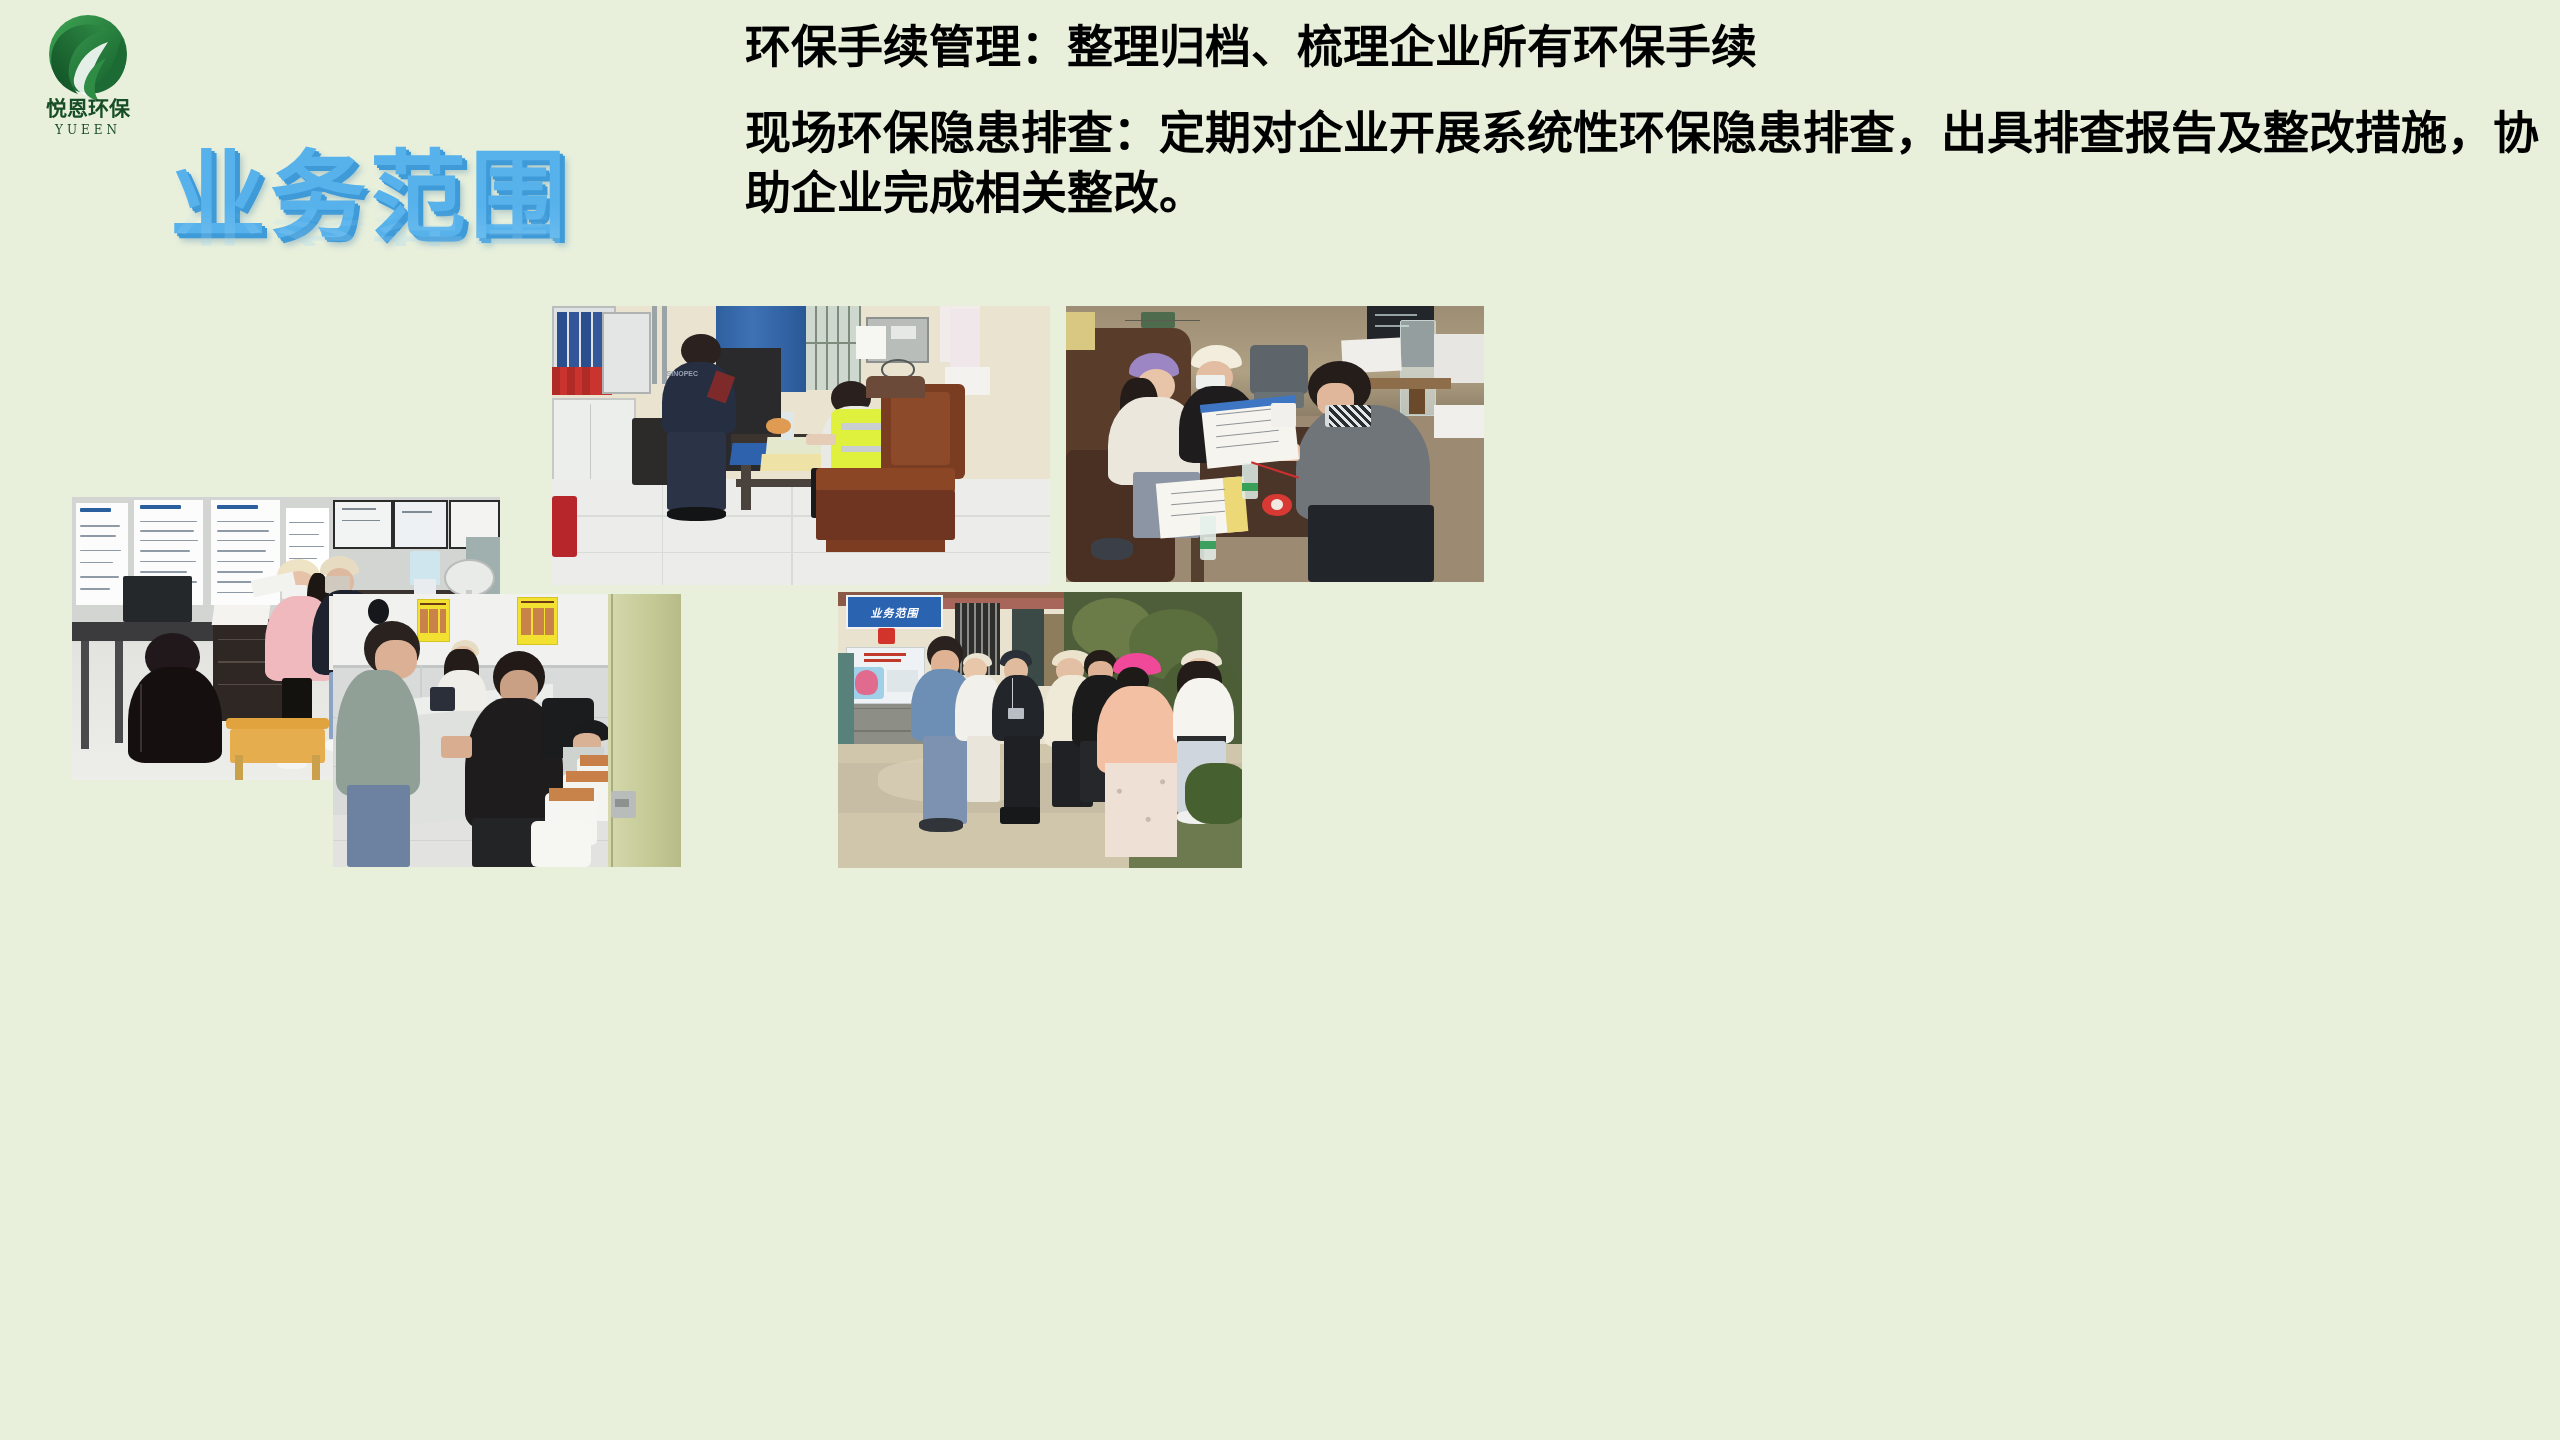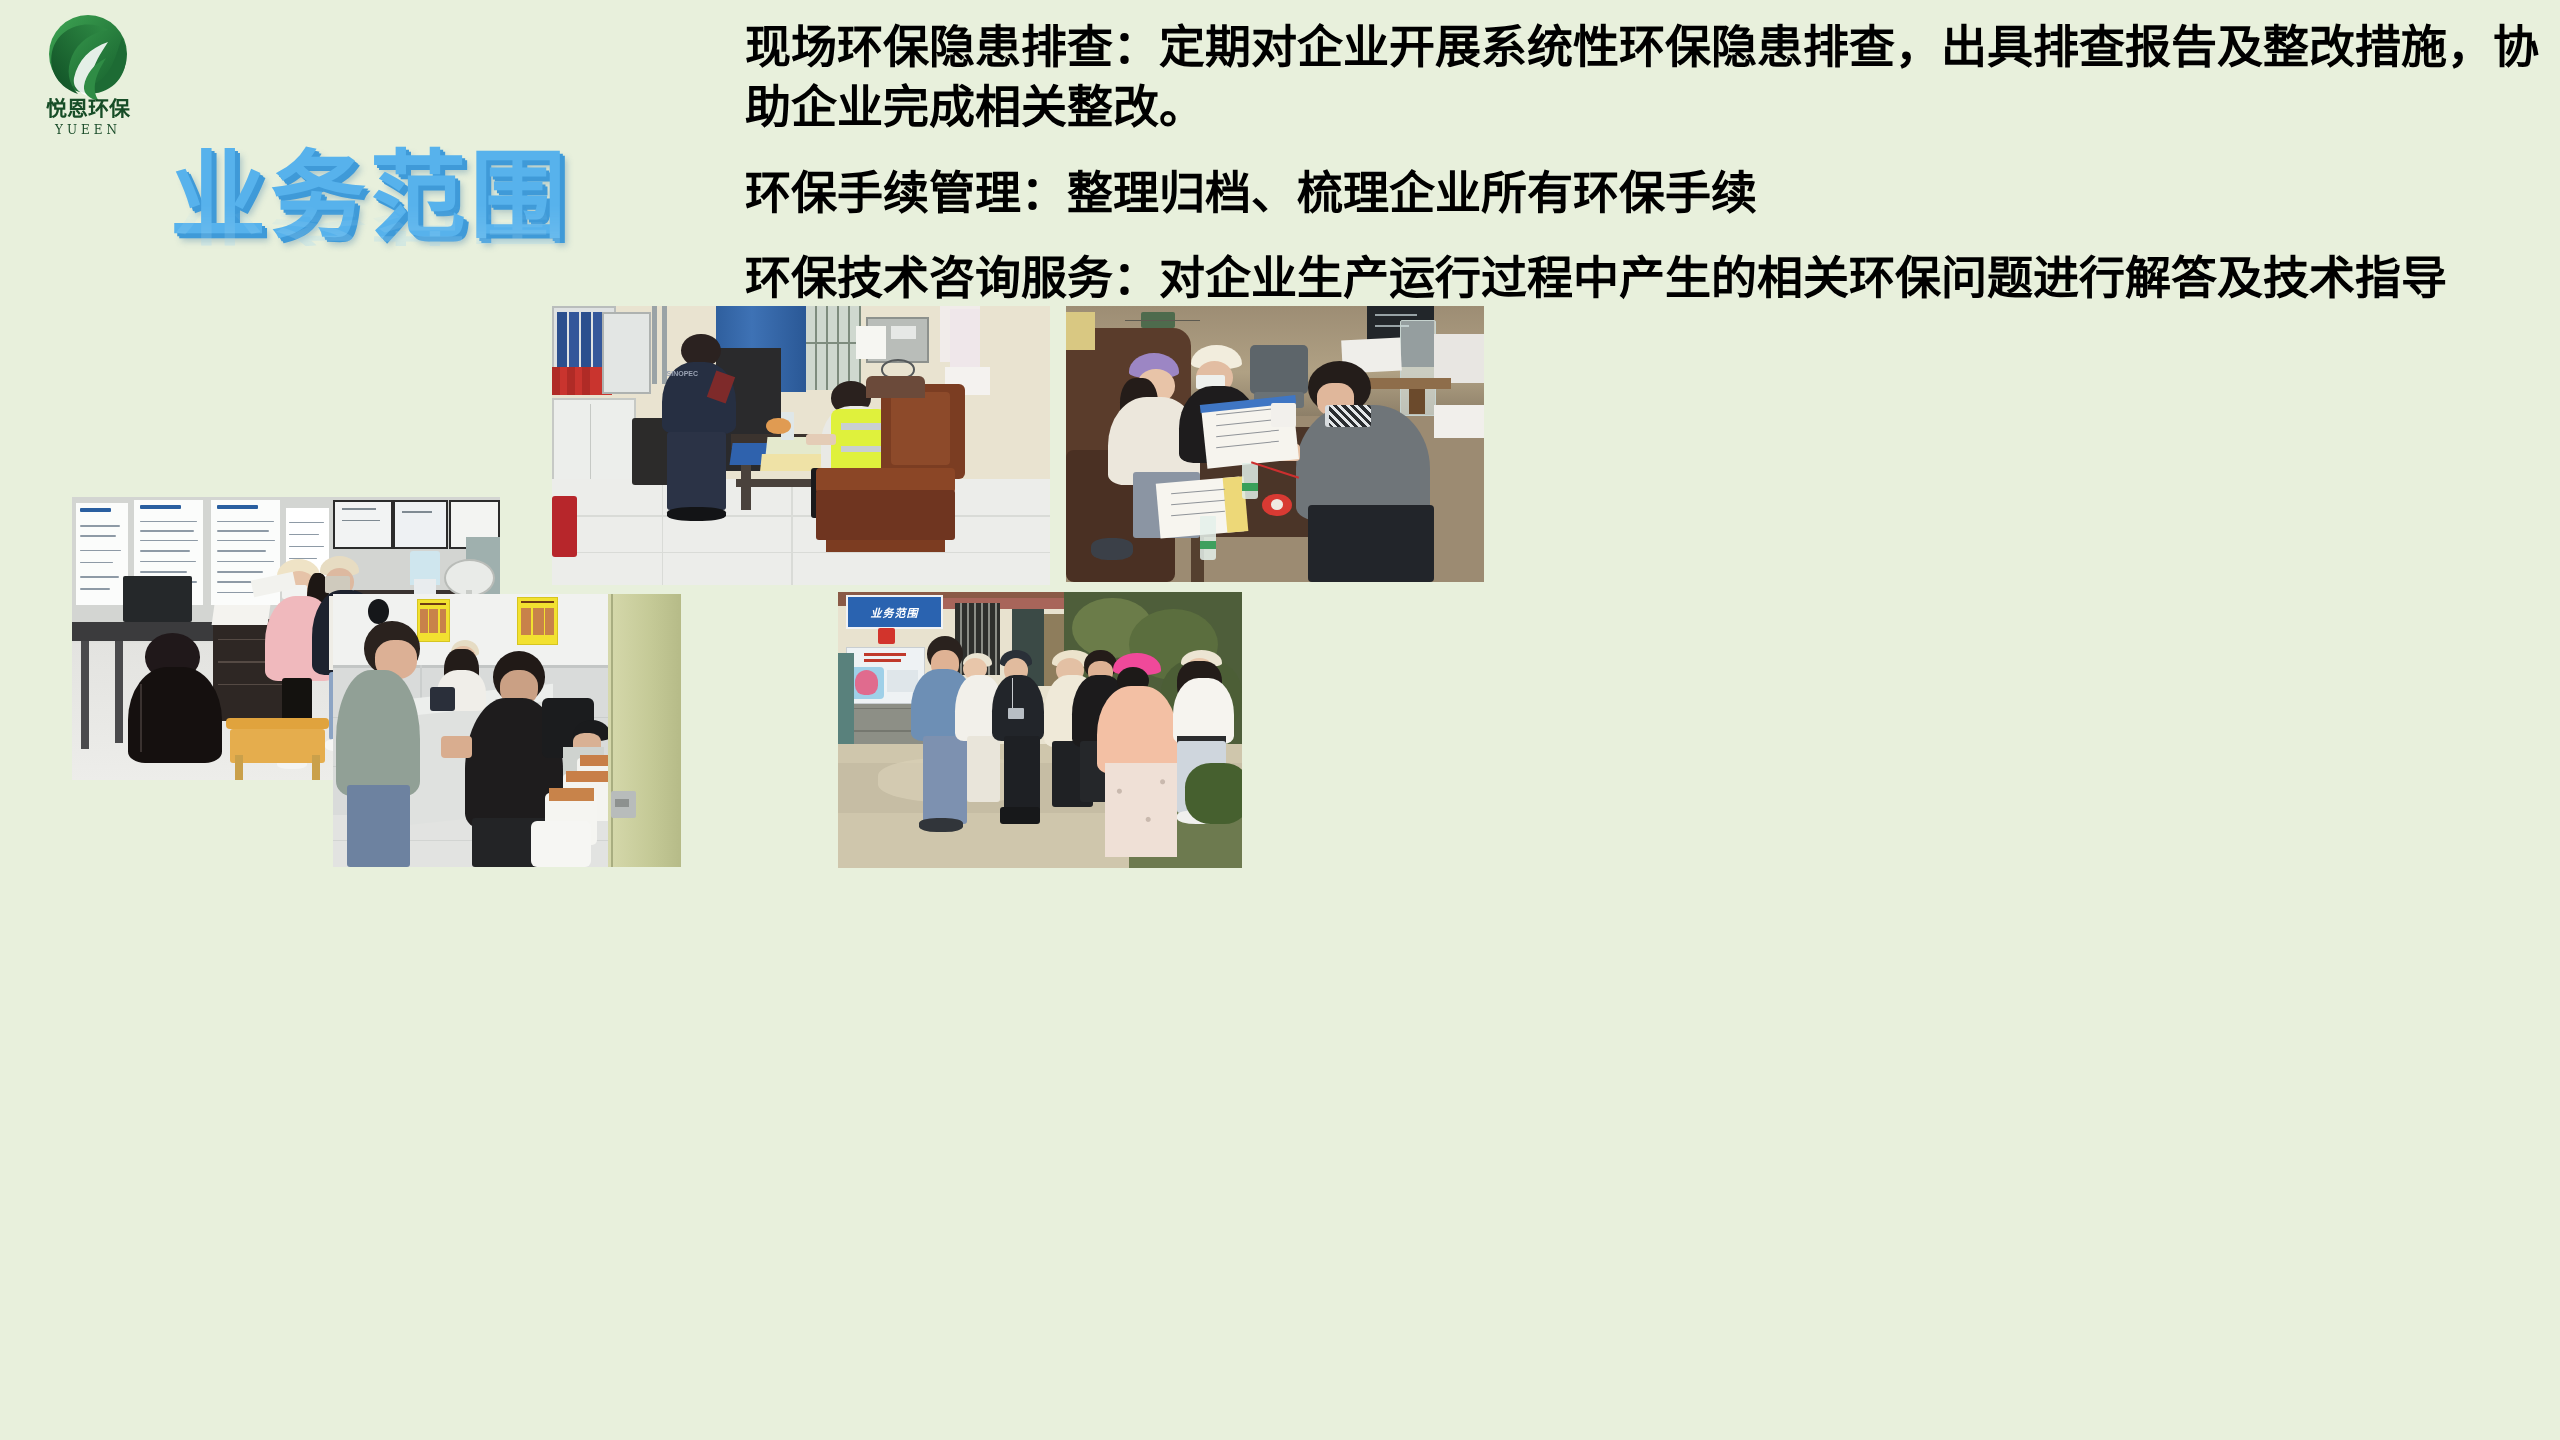--- a/index.html
+++ b/index.html
@@ -94,23 +94,22 @@
       <text x="66" y="126" text-anchor="middle" font-size="12" letter-spacing="4" font-family="DejaVu Serif, serif" fill="#1b4d2a">YUEEN</text>
     </svg>
   </div>
 
   <div class="title-wrap">
     <div class="title-main">业务范围</div>
     <div class="title-reflect">业务范围</div>
   </div>
 
   <div class="body-text">
+    <p class="para">环保手续管理：整理归档、梳理企业所有环保手续</p>
     <p class="para">现场环保隐患排查：定期对企业开展系统性环保隐患排查，出具排查报告及整改措施，协助企业完成相关整改。</p>
-    <p class="para">环保手续管理：整理归档、梳理企业所有环保手续</p>
-    <p class="para">环保技术咨询服务：对企业生产运行过程中产生的相关环保问题进行解答及技术指导</p>
   </div>
 
   <div class="photo ph1">
     <div class="sc">
       <div class="r" style="inset:0;background:linear-gradient(#d8d9d6,#cfd0cd 48%,#e3e3e0 52%,#ededea)"></div>
 
       <div class="r" style="left:0;top:0;right:0;height:46%;background:#d3d5d2"></div>
 
       <div class="poster" style="left:1%;top:2%;width:12%;height:36%;">
           <i class="hdr"></i>

